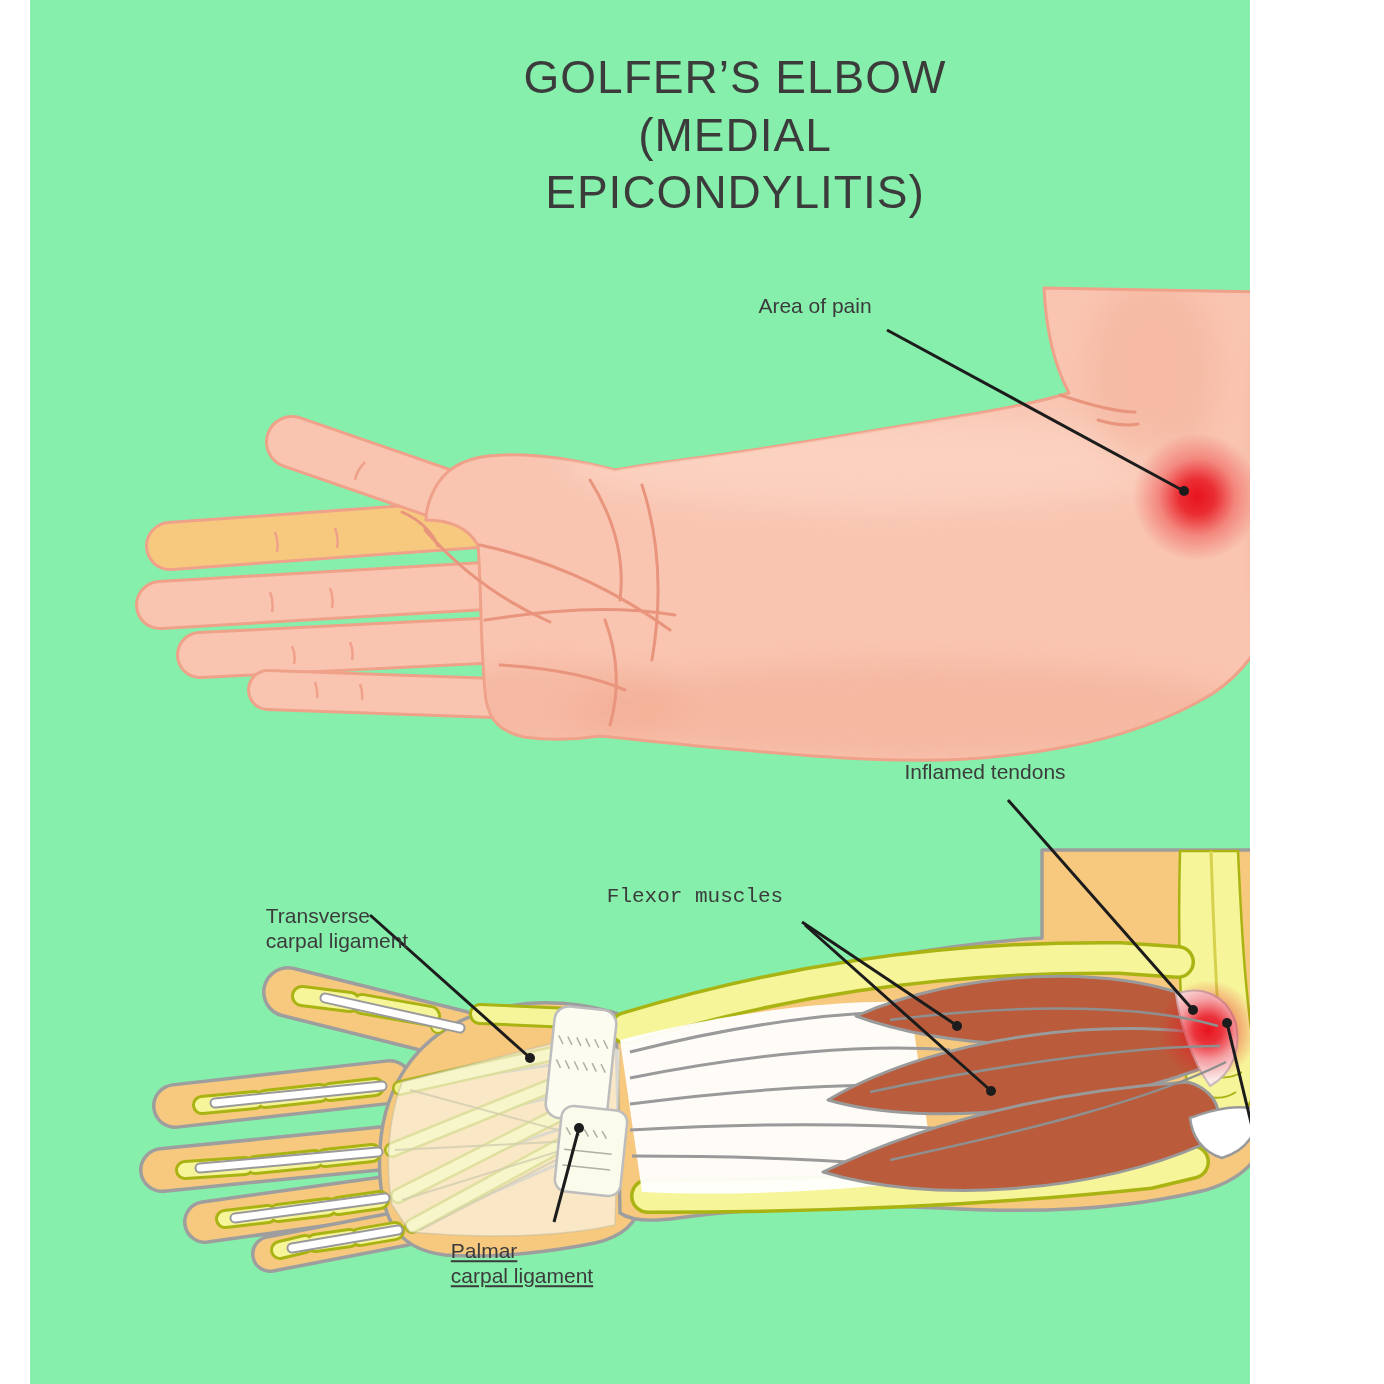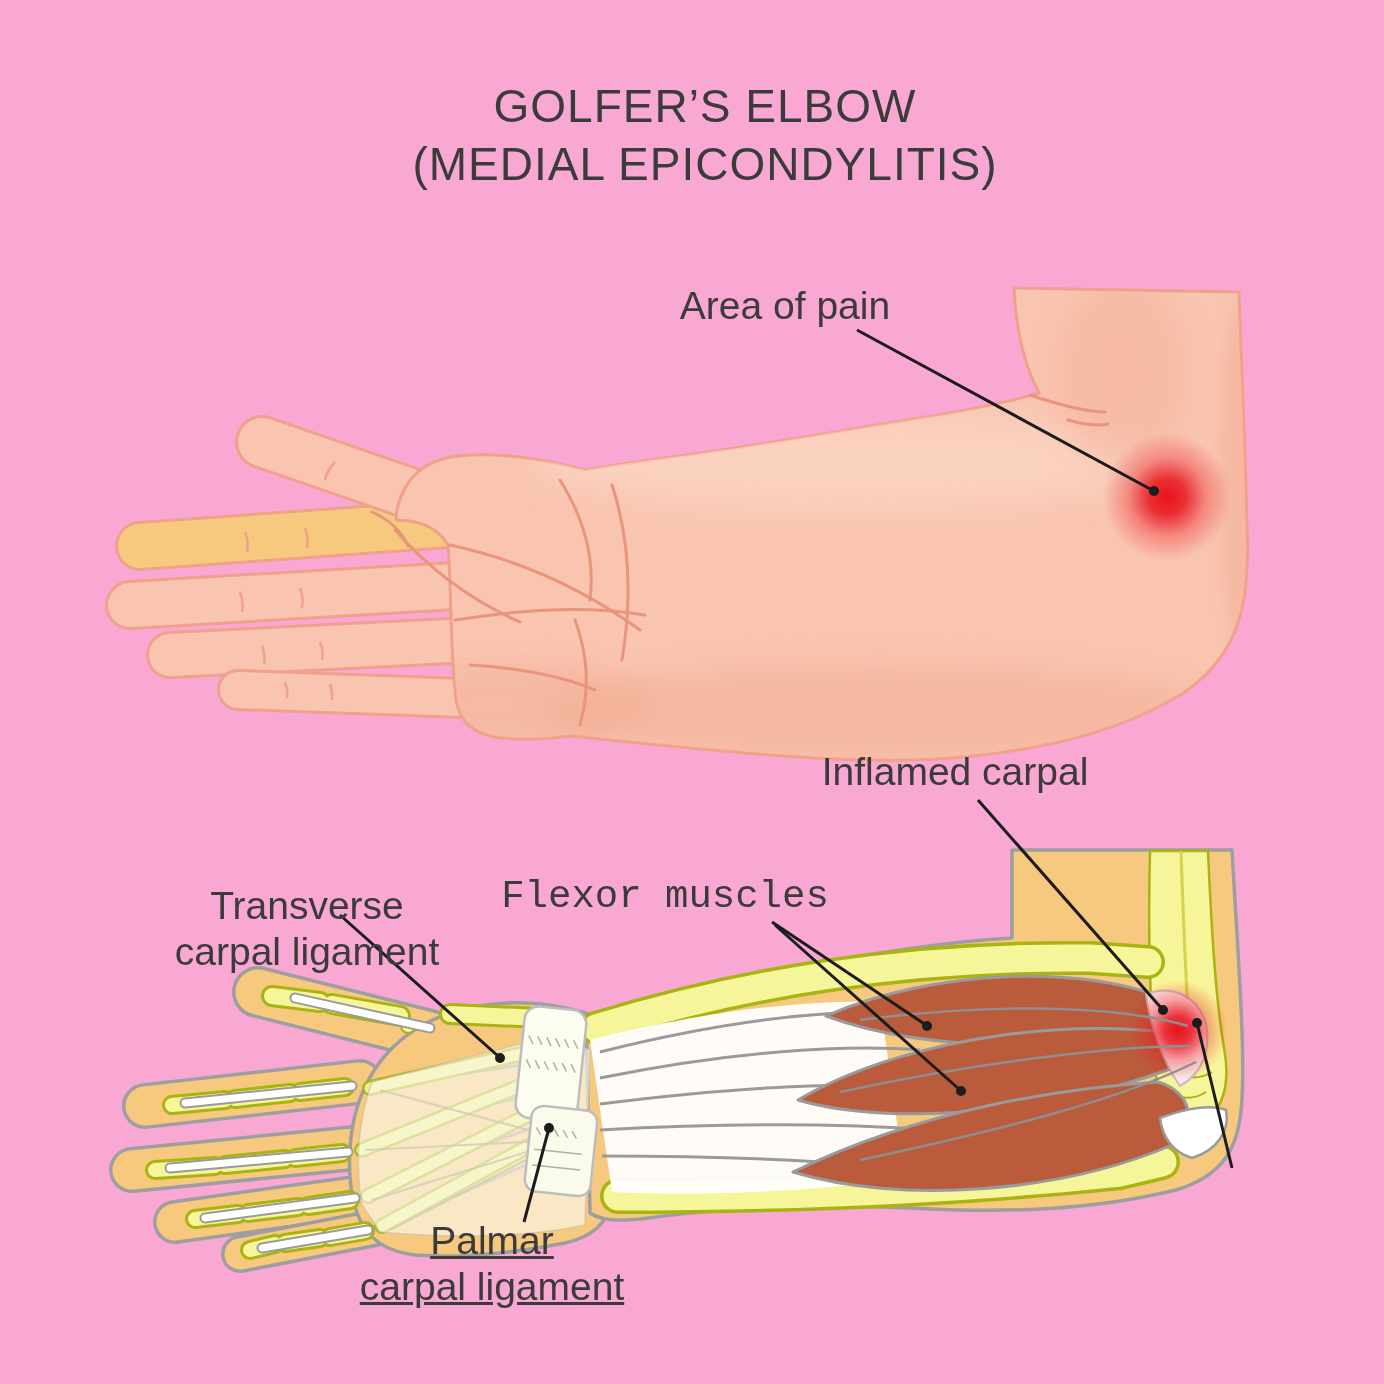--- a/index.html
+++ b/index.html
@@ -1,23 +1,23 @@
 <!DOCTYPE html>
 <html style="--text: #3b3b3b; --leader: #1c1c1c; --skin: #f9c5b1; --skin-outline: #efa18a; --skin-shadow: #f2a98f; --anatomy-skin: #f7c97f; --anatomy-outline: #9e9e9e; --bone: #f7f59a; --bone-outline: #a9b312; --muscle: #ba5c3c; --tendon: #ffffff; --pain: #e8131d; --inflamed-base: #fbe9e9;"><head>
 <meta charset="utf-8">
 <style>
   html,body{margin:0;padding:0;background:#ffffff;}
-  #canvas{position:relative;width:1384px;height:1384px;background:#f9a8d4;overflow:hidden;
-          font-family:"Liberation Sans",sans-serif;}
+  #canvas{position:relative;width:1220px;height:1384px;background:#86efac;overflow:hidden;
+          font-family:"Liberation Sans",sans-serif;margin-left:30px;}
   #art{position:absolute;left:0;top:0;}
   .page-title{position:absolute;left:705px;top:135px;transform:translate(-50%,-50%);
     text-align:center;font-size:46px;font-weight:300;letter-spacing:1px;
     color:var(--text,#3b3b3b);white-space:pre-line;line-height:1.25;}
-  .lbl{position:absolute;transform:translate(-50%,-50%);text-align:center;
-    font-size:39px;font-weight:300;color:var(--text,#3b3b3b);
+  .lbl{position:absolute;transform:translate(-50%,-50%);
+    font-size:21px;font-weight:300;color:var(--text,#3b3b3b);
     white-space:pre-line;line-height:1.18;}
   #lbl-area-of-pain{left:785px;top:306px;}
   #lbl-inflamed-tendons{left:955px;top:772px;}
   #lbl-transverse{left:307px;top:929px;}
   #lbl-flexor{left:665px;top:897px;font-family:Liberation Mono, monospace;}
   #lbl-palmar{left:492px;top:1264px;text-decoration:underline;}
   #lbl-medial{left:1240px;top:1216px;}
   
   .f-skin{fill:var(--skin,#f9c5b1)}       .s-skin{stroke:var(--skin-outline,#efa18a)}
   .f-tan{fill:var(--anatomy-skin,#f7c97f)} .s-tan{stroke:var(--anatomy-skin,#f7c97f)}
@@ -244,19 +244,19 @@
           <circle cx="549" cy="1128" r="5" class="f-lead" stroke="none"></circle>
         <line x1="1232" y1="1168" x2="1197" y2="1023"></line>
           <circle cx="1197" cy="1023" r="5" class="f-lead" stroke="none"></circle>
       </g>
     </g>
   </svg>
 
   <div class="page-title">GOLFER’S ELBOW
 (MEDIAL EPICONDYLITIS)</div>
   <div class="lbl" id="lbl-area-of-pain">Area of pain</div>
-  <div class="lbl" id="lbl-inflamed-tendons">Inflamed carpal</div>
+  <div class="lbl" id="lbl-inflamed-tendons">Inflamed tendons</div>
   <div class="lbl" id="lbl-transverse">Transverse
 carpal ligament</div>
   <div class="lbl" id="lbl-flexor">Flexor muscles</div>
   <div class="lbl" id="lbl-palmar">Palmar
 carpal ligament</div>
 </div>
 
 </body></html>

